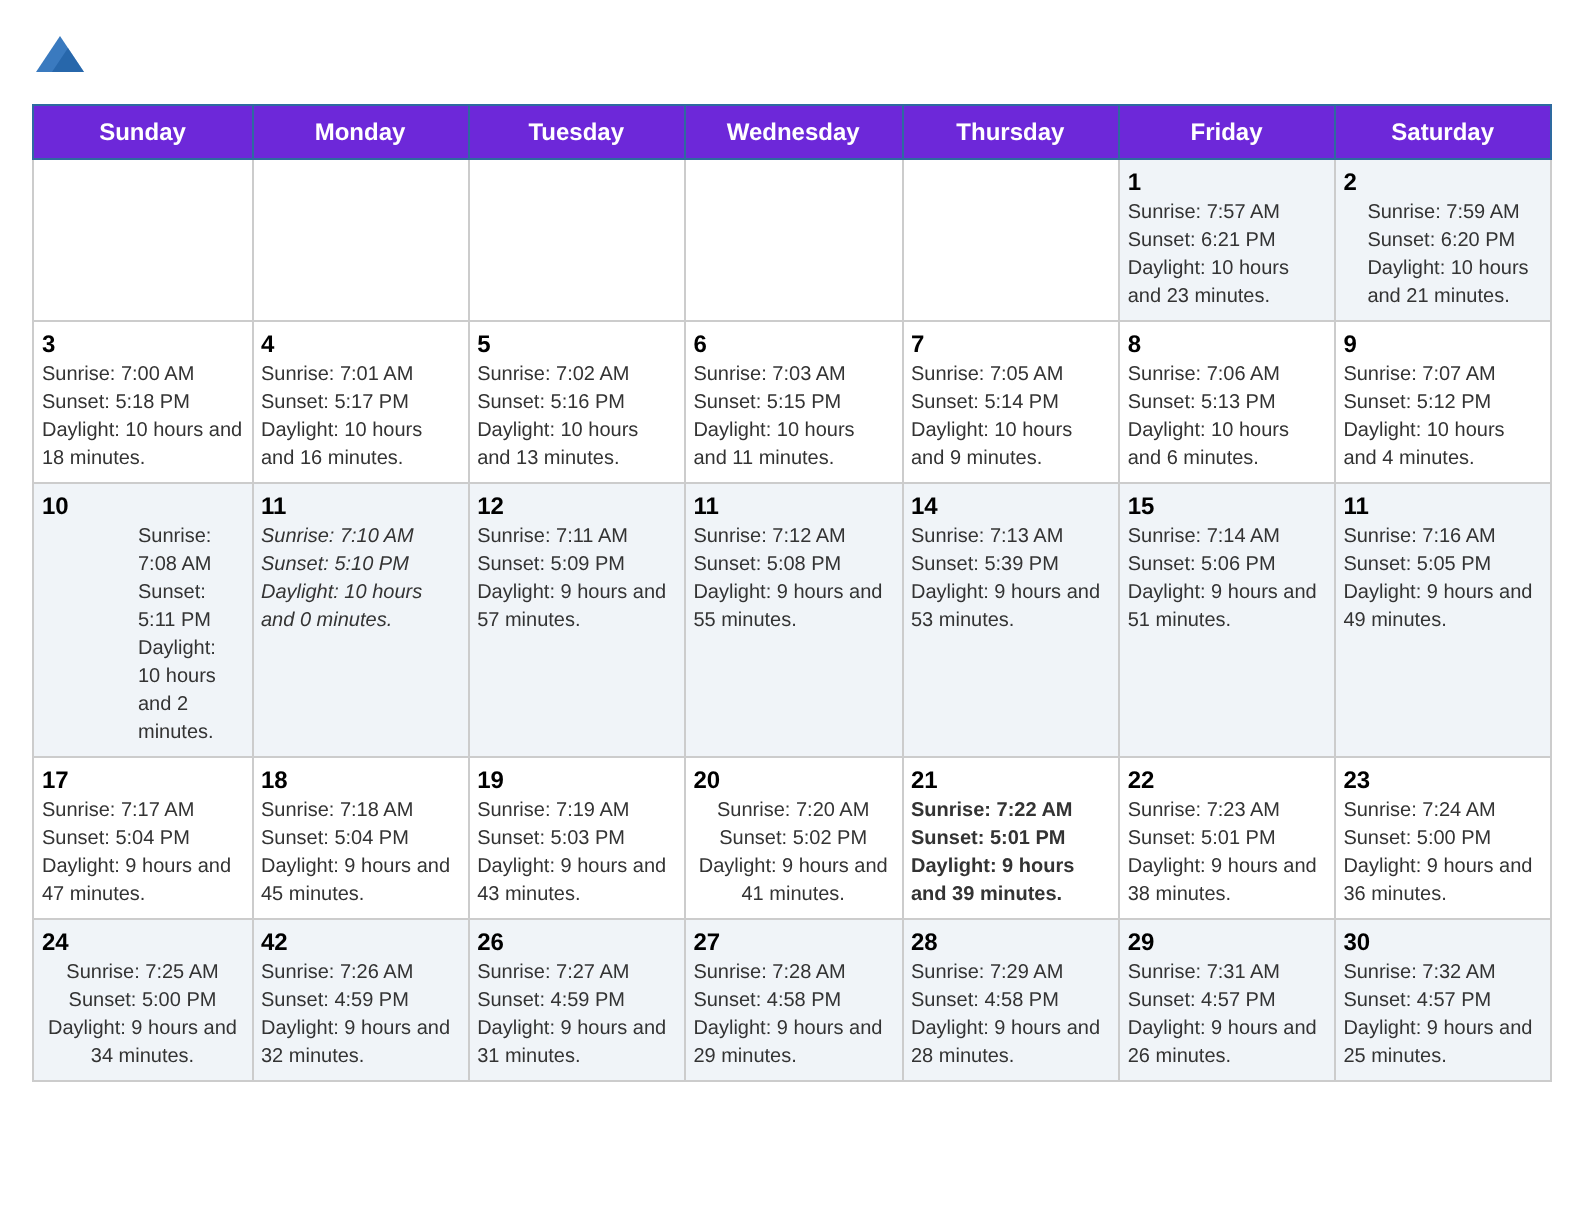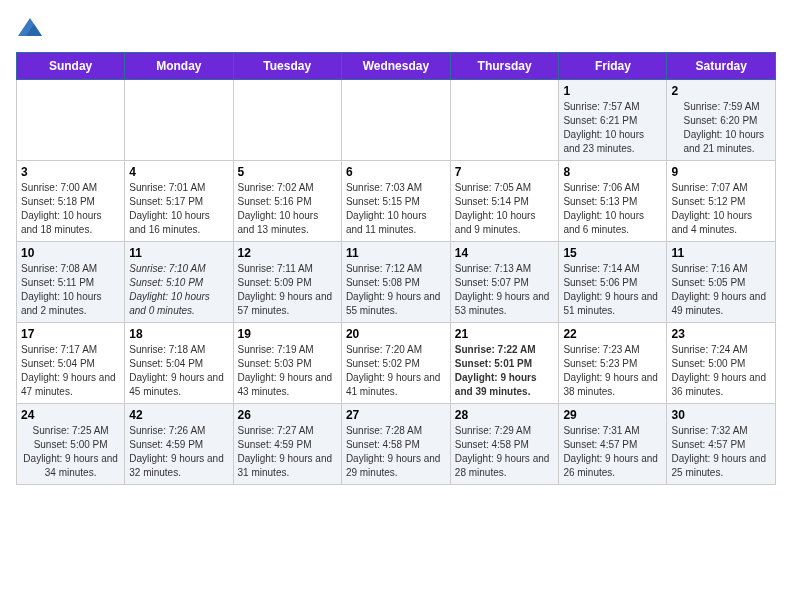--- a/index.html
+++ b/index.html
@@ -187,21 +187,21 @@
         <td>
           <span class="day-number">9</span>
           <div class="day-info" style="white-space: pre-line;">Sunrise: 7:07 AM
 Sunset: 5:12 PM
 Daylight: 10 hours and 4 minutes.</div>
         </td>
       </tr>
       <tr>
         <td>
           <span class="day-number">10</span>
-          <div class="day-info" style="white-space: pre-line;">Sunrise: 7:08 AM
+          <div class="day-info" style="white-space: pre-line; margin-left: 48px;">Sunrise: 7:08 AM
 Sunset: 5:11 PM
 Daylight: 10 hours and 2 minutes.</div>
         </td>
         <td>
           <span class="day-number">11</span>
           <div class="day-info" style="white-space: pre-line; font-style: italic;">Sunrise: 7:10 AM
 Sunset: 5:10 PM
 Daylight: 10 hours and 0 minutes.</div>
         </td>
         <td>
@@ -212,21 +212,21 @@
         </td>
         <td>
           <span class="day-number">11</span>
           <div class="day-info" style="white-space: pre-line;">Sunrise: 7:12 AM
 Sunset: 5:08 PM
 Daylight: 9 hours and 55 minutes.</div>
         </td>
         <td>
           <span class="day-number">14</span>
           <div class="day-info" style="white-space: pre-line;">Sunrise: 7:13 AM
-Sunset: 5:07 PM
+Sunset: 5:39 PM
 Daylight: 9 hours and 53 minutes.</div>
         </td>
         <td>
           <span class="day-number">15</span>
           <div class="day-info" style="white-space: pre-line;">Sunrise: 7:14 AM
 Sunset: 5:06 PM
 Daylight: 9 hours and 51 minutes.</div>
         </td>
         <td>
           <span class="day-number">11</span>
@@ -249,34 +249,34 @@
 Daylight: 9 hours and 45 minutes.</div>
         </td>
         <td>
           <span class="day-number">19</span>
           <div class="day-info" style="white-space: pre-line;">Sunrise: 7:19 AM
 Sunset: 5:03 PM
 Daylight: 9 hours and 43 minutes.</div>
         </td>
         <td>
           <span class="day-number">20</span>
-          <div class="day-info" style="white-space: pre-line;">Sunrise: 7:20 AM
+          <div class="day-info" style="white-space: pre-line; text-align: center;">Sunrise: 7:20 AM
 Sunset: 5:02 PM
 Daylight: 9 hours and 41 minutes.</div>
         </td>
         <td>
           <span class="day-number">21</span>
           <div class="day-info" style="white-space: pre-line; font-weight: bold;">Sunrise: 7:22 AM
 Sunset: 5:01 PM
 Daylight: 9 hours and 39 minutes.</div>
         </td>
         <td>
           <span class="day-number">22</span>
           <div class="day-info" style="white-space: pre-line;">Sunrise: 7:23 AM
-Sunset: 5:23 PM
+Sunset: 5:01 PM
 Daylight: 9 hours and 38 minutes.</div>
         </td>
         <td>
           <span class="day-number">23</span>
           <div class="day-info" style="white-space: pre-line;">Sunrise: 7:24 AM
 Sunset: 5:00 PM
 Daylight: 9 hours and 36 minutes.</div>
         </td>
       </tr>
       <tr>

